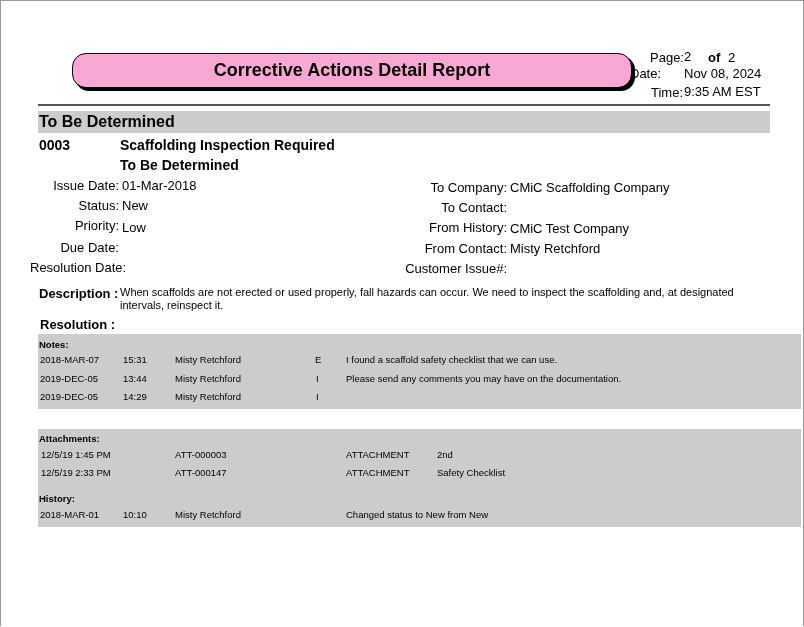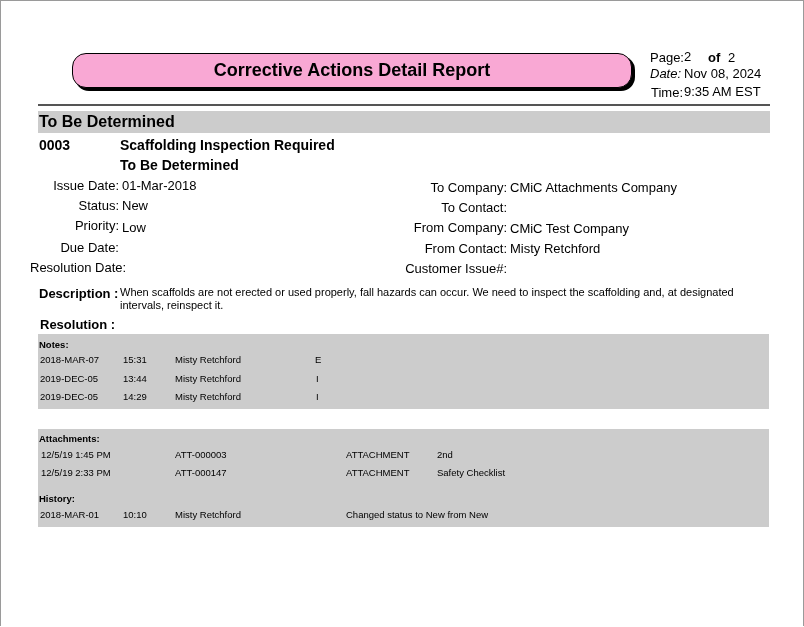--- a/index.html
+++ b/index.html
@@ -28,41 +28,41 @@
     background: #cccccc;
   }
   .group-bar span { position: absolute; left: 1px; top: 2px; font-size: 16px; font-weight: bold; }
   .abs { position: absolute; white-space: nowrap; }
   .bold { font-weight: bold; }
   .f14b { font-size: 14px; font-weight: bold; }
   .f11 { font-size: 13px; }
   .right { text-align: right; }
   .desc-text { position: absolute; left: 120px; top: 286px; width: 620px; font-size: 11px; line-height: 13px; }
   .section {
-    position: absolute; left: 38px; width: 731px; background: #cccccc;
+    position: absolute; left: 38px; width: 731px; background: #cccccc; padding-left: 32px;
   }
   .section .hdr { position: absolute; left: 1px; top: 4px; font-size: 9.5px; font-weight: bold; }
   .row { position: absolute; left: 0; width: 100%; height: 14px; font-size: 9.5px; }
   .row span { position: absolute; top: 0; white-space: nowrap; }
 </style>
 </head>
 <body>
 
 <div class="page-frame"></div>
 
 <div class="title-box">
   <span class="title-text">Corrective Actions Detail Report</span>
 </div>
 
 <div class="meta">
   <span class="abs f11" style="left:650px;top:50px;">Page:</span>
   <span class="abs f11" style="left:684px;top:49px;">2</span>
   <span class="abs f11" style="left:708px;top:50px;font-weight:bold;">of</span>
   <span class="abs f11" style="left:728px;top:50px;">2</span>
-  <span class="abs f11" style="left:650px;top:66px;font-style:italic;">Date:</span>
+  <span class="abs f11" style="left:630px;top:66px;">Date:</span>
   <span class="abs f11" style="left:684px;top:66px;">Nov 08, 2024</span>
   <span class="abs f11" style="left:651px;top:85px;">Time:</span>
   <span class="abs f11" style="left:684px;top:84px;">9:35 AM EST</span>
 </div>
 
 <div class="header-rule"></div>
 
 <div class="group-bar">
   <span>To Be Determined</span>
 </div>
@@ -79,49 +79,51 @@
   <span class="abs f11 right" style="left:30px;width:89px;top:218px;">Priority:</span>
   <span class="abs f11" style="left:122px;top:220px;">Low</span>
   <span class="abs f11 right" style="left:30px;width:89px;top:240px;">Due Date:</span>
   <span class="abs f11" style="left:122px;top:240px;"></span>
   <span class="abs f11 right" style="left:30px;width:89px;top:260px;">Resolution Date:</span>
   <span class="abs f11" style="left:122px;top:260px;"></span>
 </div>
 
 <div>
   <span class="abs f11 right" style="left:400px;width:107px;top:180px;">To Company:</span>
-  <span class="abs f11" style="left:510px;top:180px;">CMiC Attachments Company</span>
+  <span class="abs f11" style="left:510px;top:180px;">CMiC Scaffolding Company</span>
   <span class="abs f11 right" style="left:400px;width:107px;top:200px;">To Contact:</span>
   <span class="abs f11" style="left:510px;top:200px;"></span>
-  <span class="abs f11 right" style="left:400px;width:107px;top:220px;">From Company:</span>
+  <span class="abs f11 right" style="left:400px;width:107px;top:220px;">From History:</span>
   <span class="abs f11" style="left:510px;top:221px;">CMiC Test Company</span>
   <span class="abs f11 right" style="left:400px;width:107px;top:241px;">From Contact:</span>
   <span class="abs f11" style="left:510px;top:241px;">Misty Retchford</span>
   <span class="abs f11 right" style="left:400px;width:107px;top:261px;">Customer Issue#:</span>
   <span class="abs f11" style="left:510px;top:261px;"></span>
 </div>
 
 <span class="abs f11 bold" style="left:39px;top:286px;">Description :</span>
 <div class="desc-text">When scaffolds are not erected or used properly, fall hazards can occur. We need to inspect the scaffolding and, at designated intervals, reinspect it.</div>
 <span class="abs f11 bold" style="left:40px;top:317px;">Resolution :</span>
 <span class="abs f11" style="left:120px;top:317px;"></span>
 
 <div class="section" style="top:334px;height:75px;">
   <span class="hdr" style="top:5px;">Notes:</span>
   <div class="row" style="top:20px;">
     <span style="left:2px;">2018-MAR-07</span>
     <span style="left:85px;">15:31</span>
     <span style="left:137px;">Misty Retchford</span>
     <span style="left:277px;">E</span>
+    <span style="left:308px;">I found a scaffold safety checklist that we can use.</span>
   </div>
   <div class="row" style="top:39px;">
     <span style="left:2px;">2019-DEC-05</span>
     <span style="left:85px;">13:44</span>
     <span style="left:137px;">Misty Retchford</span>
     <span style="left:278px;">I</span>
+    <span style="left:308px;">Please send any comments you may have on the documentation.</span>
   </div>
   <div class="row" style="top:57px;">
     <span style="left:2px;">2019-DEC-05</span>
     <span style="left:85px;">14:29</span>
     <span style="left:137px;">Misty Retchford</span>
     <span style="left:278px;">I</span>
   </div>
 </div>
 
 <div class="section" style="top:429px;height:70px;">

